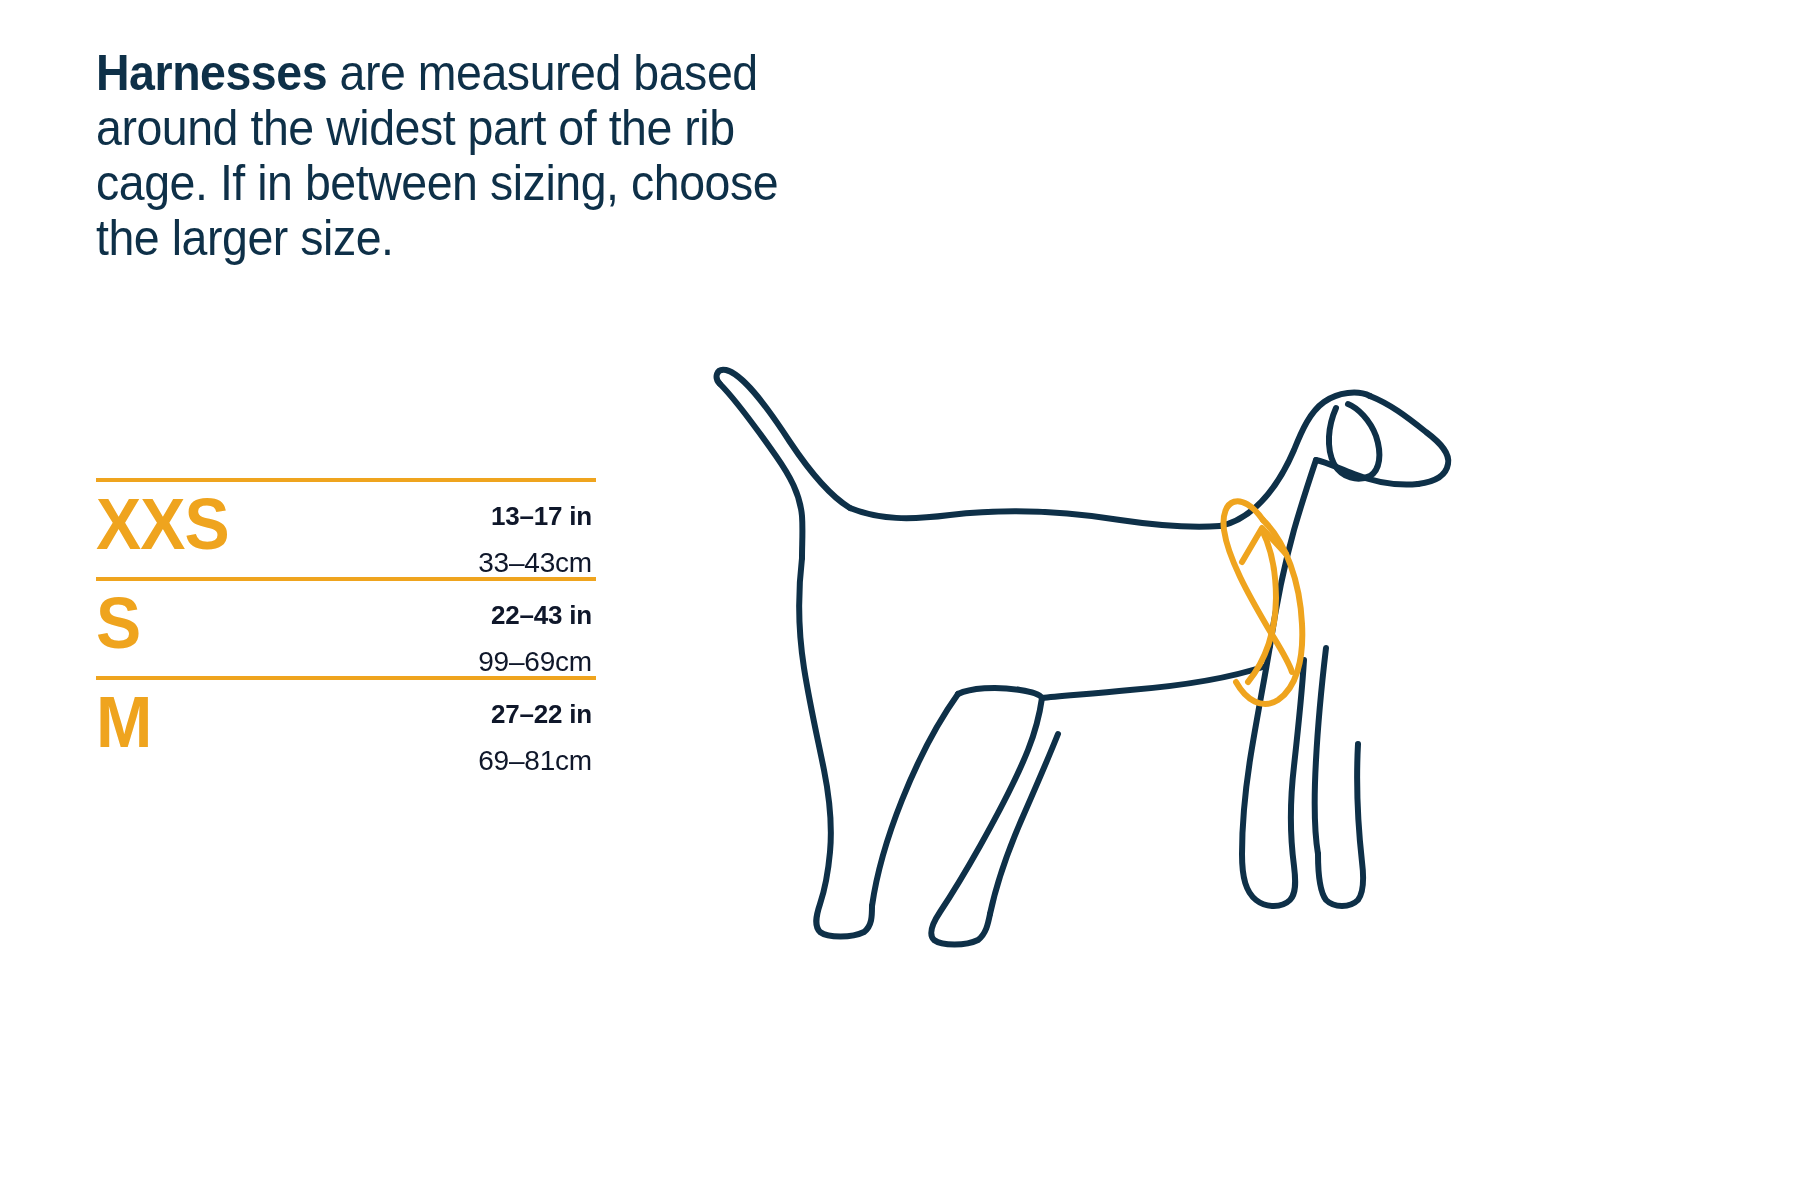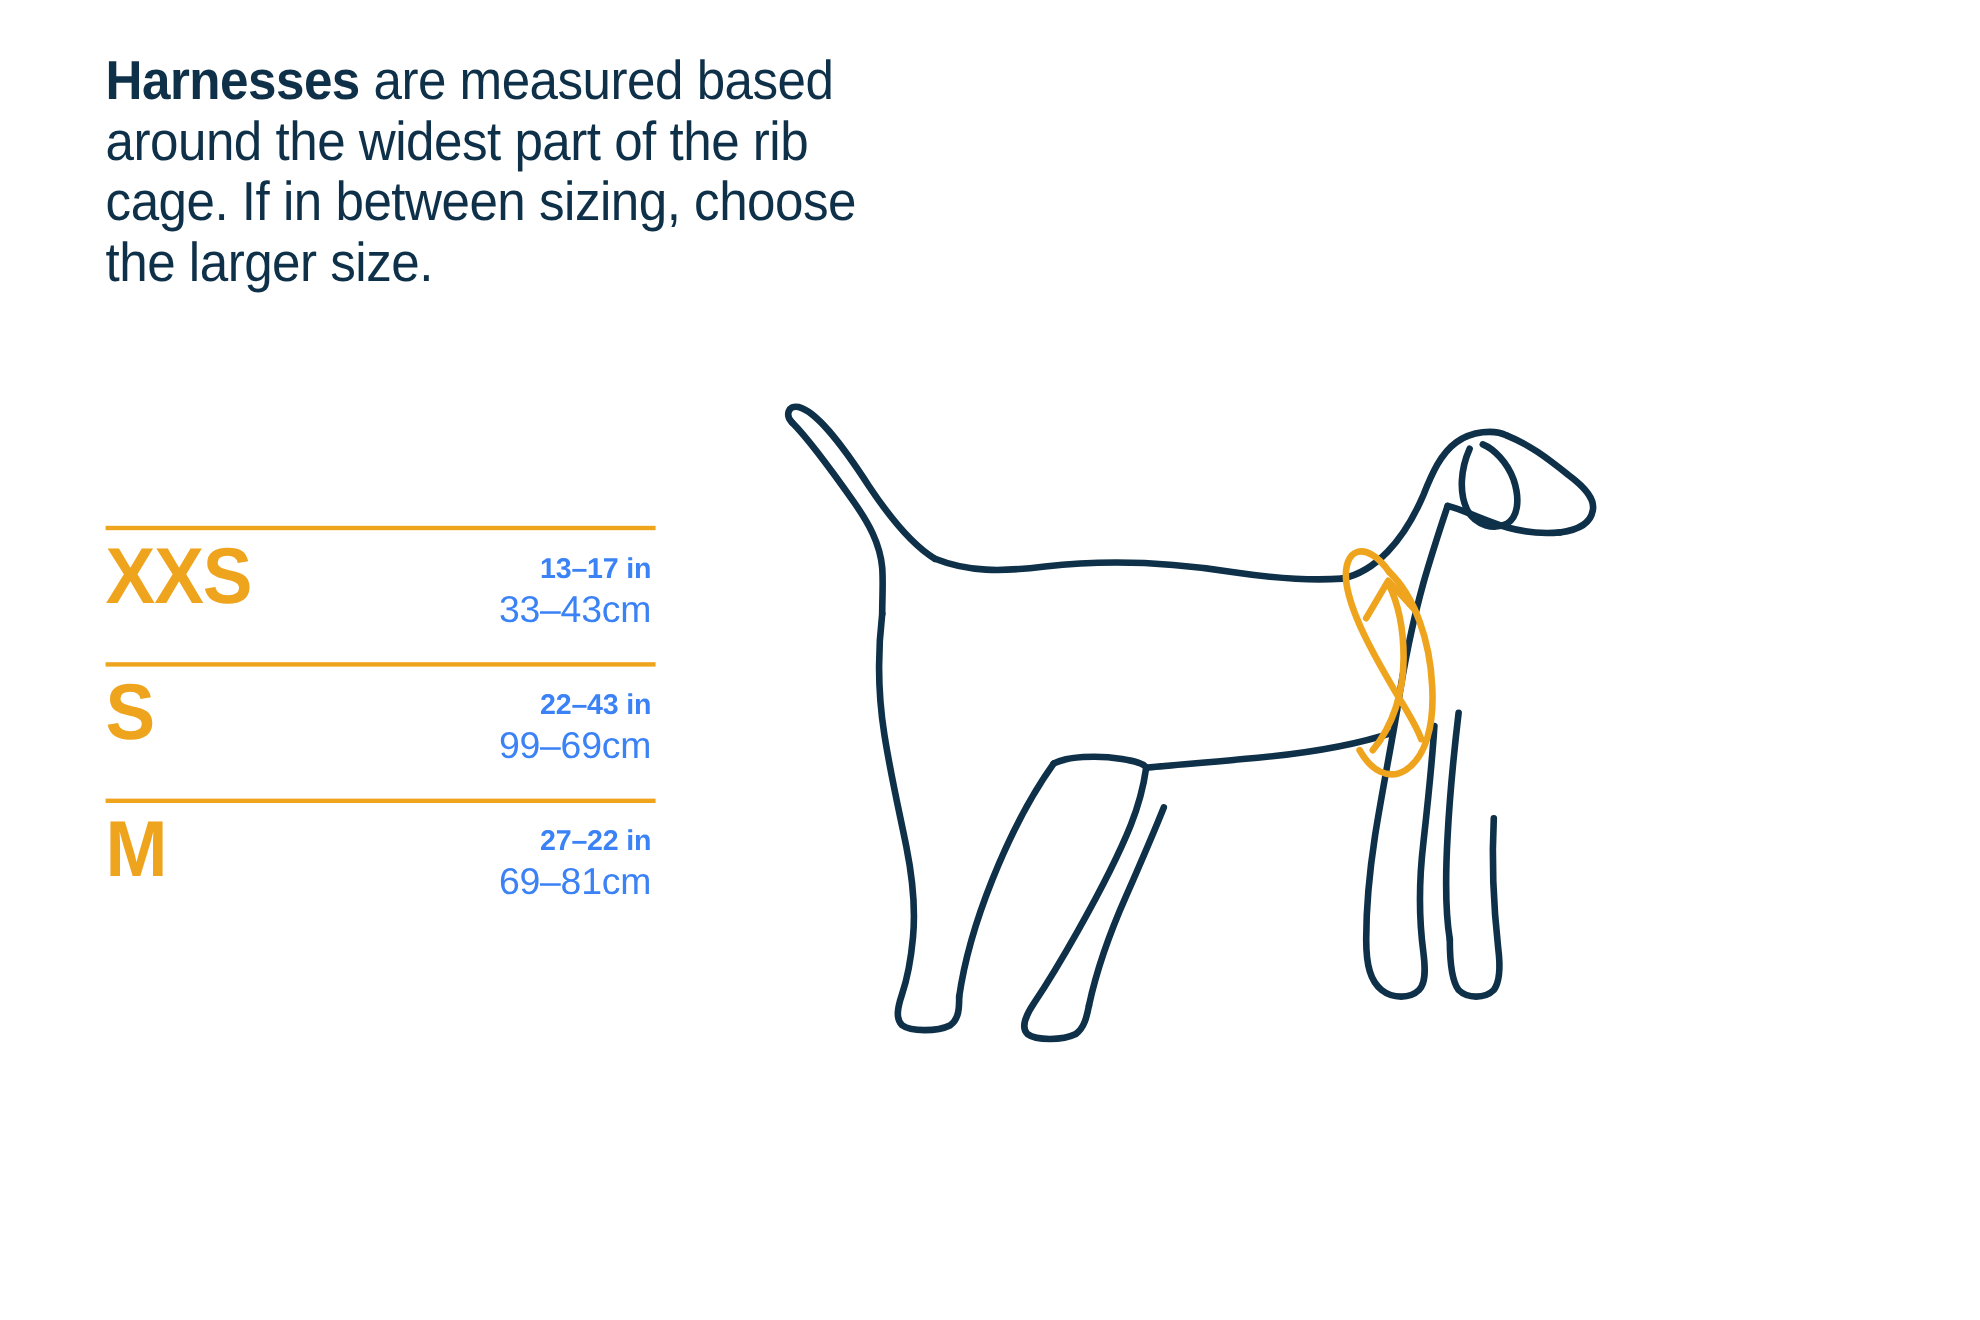--- a/index.html
+++ b/index.html
@@ -30,52 +30,53 @@
   #intro .lead { font-weight:700; }
 
   
   #size-table {
     position:absolute;
     left:96px; top:478px;
     width:500px;
   }
   .size-row {
     position:relative;
-    height:124px;
+    height:99px;
     border-top:4px solid #EFA41E;
   }
   .size-row:last-child { height:150px; }
   .size-label {
     position:absolute;
     left:0; top:6px;
     color:#EFA41E;
     font-weight:700;
     font-size:72px;
     line-height:1;
     letter-spacing:-1px;
     transform:scaleX(0.94);
     transform-origin:left top;
   }
   .measure {
     position:absolute;
     right:4px; top:18px;
     text-align:right;
-    color:#3b82f6;
+    color:#0f172a;
   }
   .measure .imperial {
     font-size:26px;
     font-weight:700;
     line-height:1.25;
     letter-spacing:-0.2px;
   }
   .measure .metric {
-    font-size:34px;
+    font-size:28px;
     font-weight:400;
     line-height:1.25;
     letter-spacing:-0.2px;
+    margin-top:12px;
   }
 
   
   #illustration {
     position:absolute;
     left:690px; top:330px;
     width:790px; height:620px;
   }
   #illustration svg { display:block; width:100%; height:100%; }
 </style>

